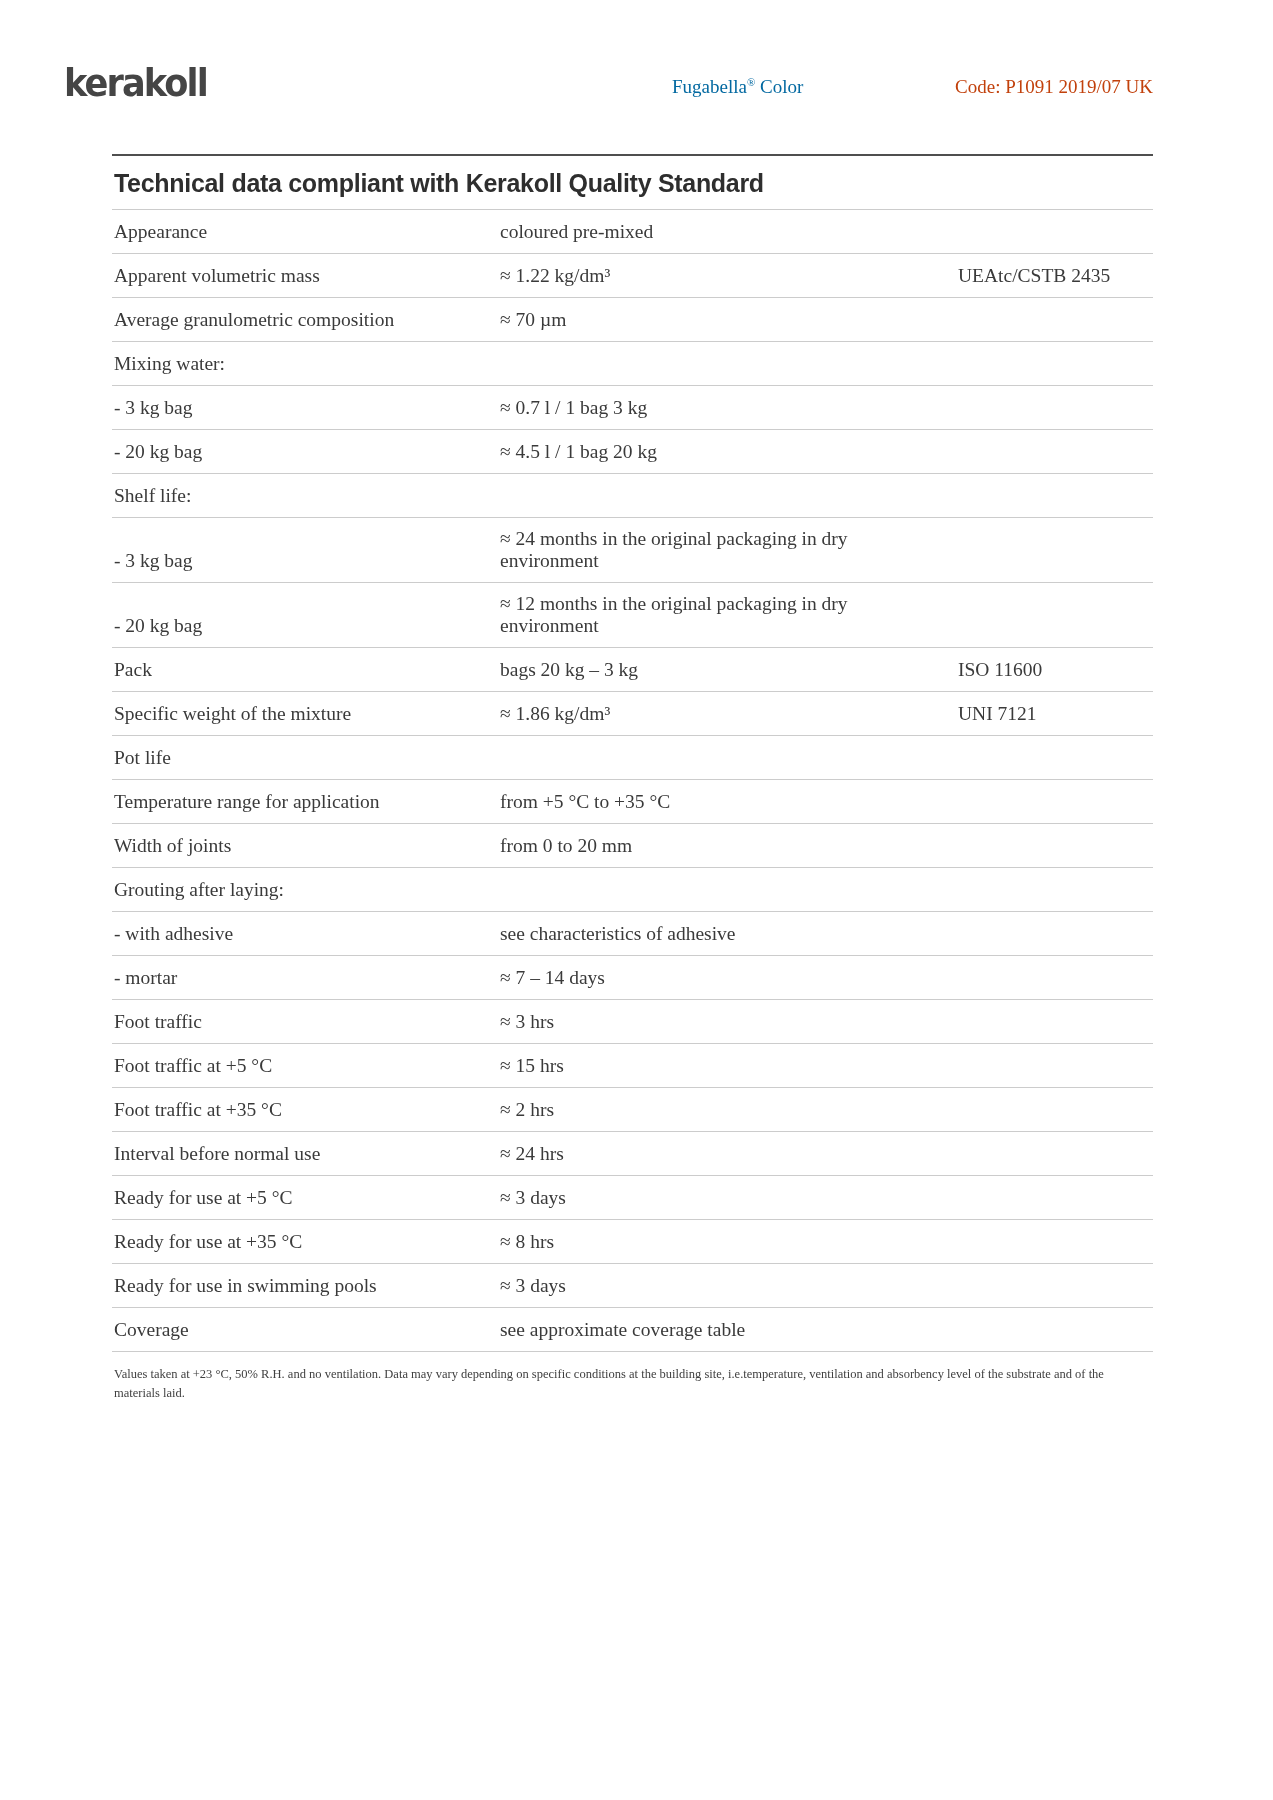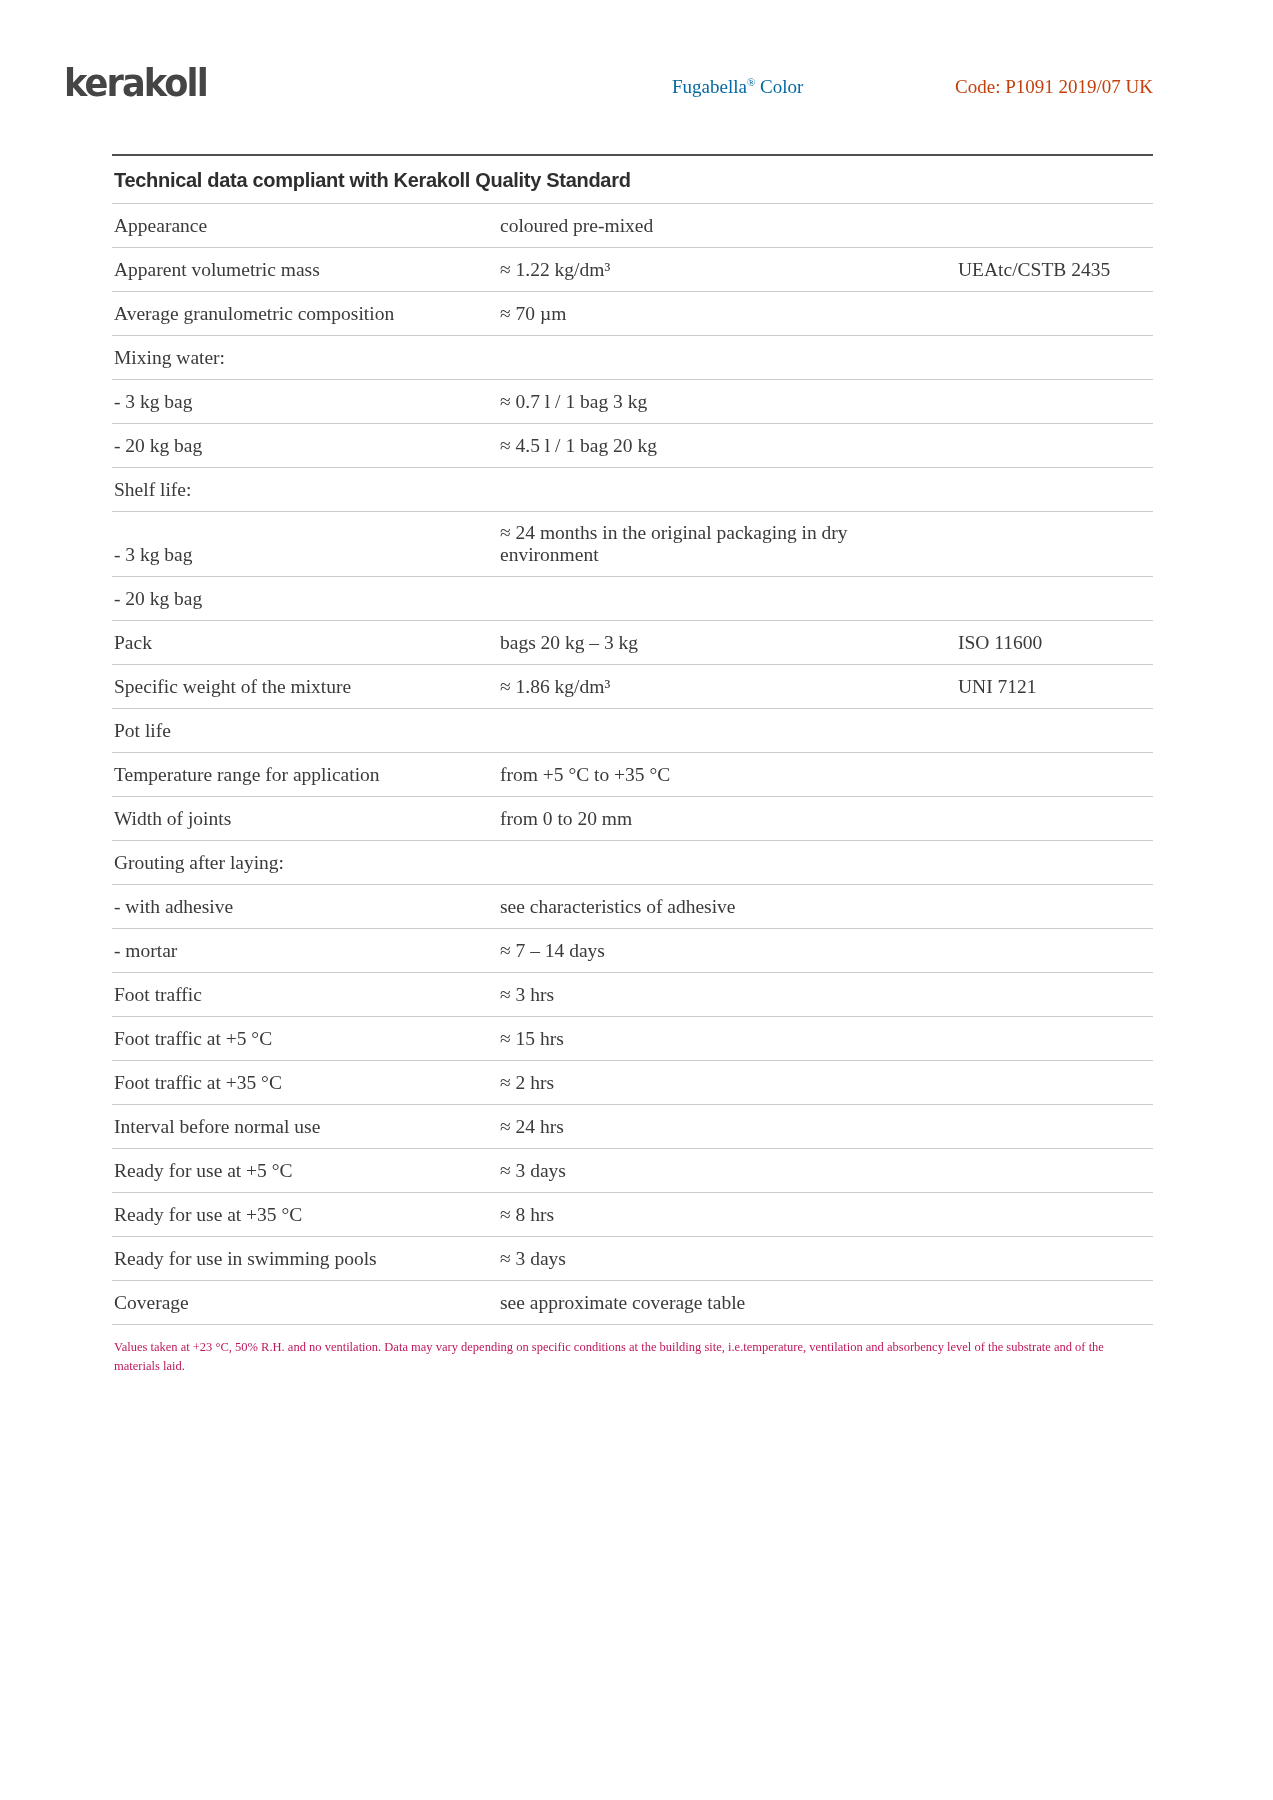--- a/index.html
+++ b/index.html
@@ -56,21 +56,21 @@
     top:154px;
     width:1041px;
   }
   .tech-table{
     width:100%;
     border-top:2px solid var(--topline);
   }
   .table-title{
     font-family:"Liberation Sans", sans-serif;
     font-weight:700;
-    font-size:20px;
+    font-size:25px;
     letter-spacing:-0.3px;
     color:var(--title);
     padding:13px 2px 11px 2px;
     border-bottom:1px solid var(--divider);
   }
   .row{
     display:flex;
     align-items:flex-end;
     border-bottom:1px solid var(--divider);
     min-height:44px;
@@ -94,21 +94,21 @@
   .cell.value .wrapbox{max-width:362px;display:block;}
   .cell.std{
     flex:1 1 auto;
     padding-right:2px;
   }
   
   .footnote{
     margin-top:13px;
     font-size:12.5px;
     line-height:1.55;
-    color:#be185d;
+    color:#404040;
     padding:0 2px;
   }
 </style>
 </head>
 <body>
 
 <div class="page">
 
   <div class="logo">kerakoll</div>
 
@@ -179,20 +179,23 @@
   <div class="row">
     <div class="cell prop">- 3 kg bag</div>
     <div class="cell value">
               <span class="wrapbox">≈ 24 months in the original packaging in dry environment</span>
             </div>
     <div class="cell std"></div>
   </div>
 
   <div class="row">
     <div class="cell prop">- 20 kg bag</div>
+    <div class="cell value">
+              <span class="wrapbox">≈ 12 months in the original packaging in dry environment</span>
+            </div>
     <div class="cell std"></div>
   </div>
 
   <div class="row">
     <div class="cell prop">Pack</div>
     <div class="cell value">
               <span class="wrapbox">bags 20 kg – 3 kg</span>
             </div>
     <div class="cell std">ISO 11600</div>
   </div>

